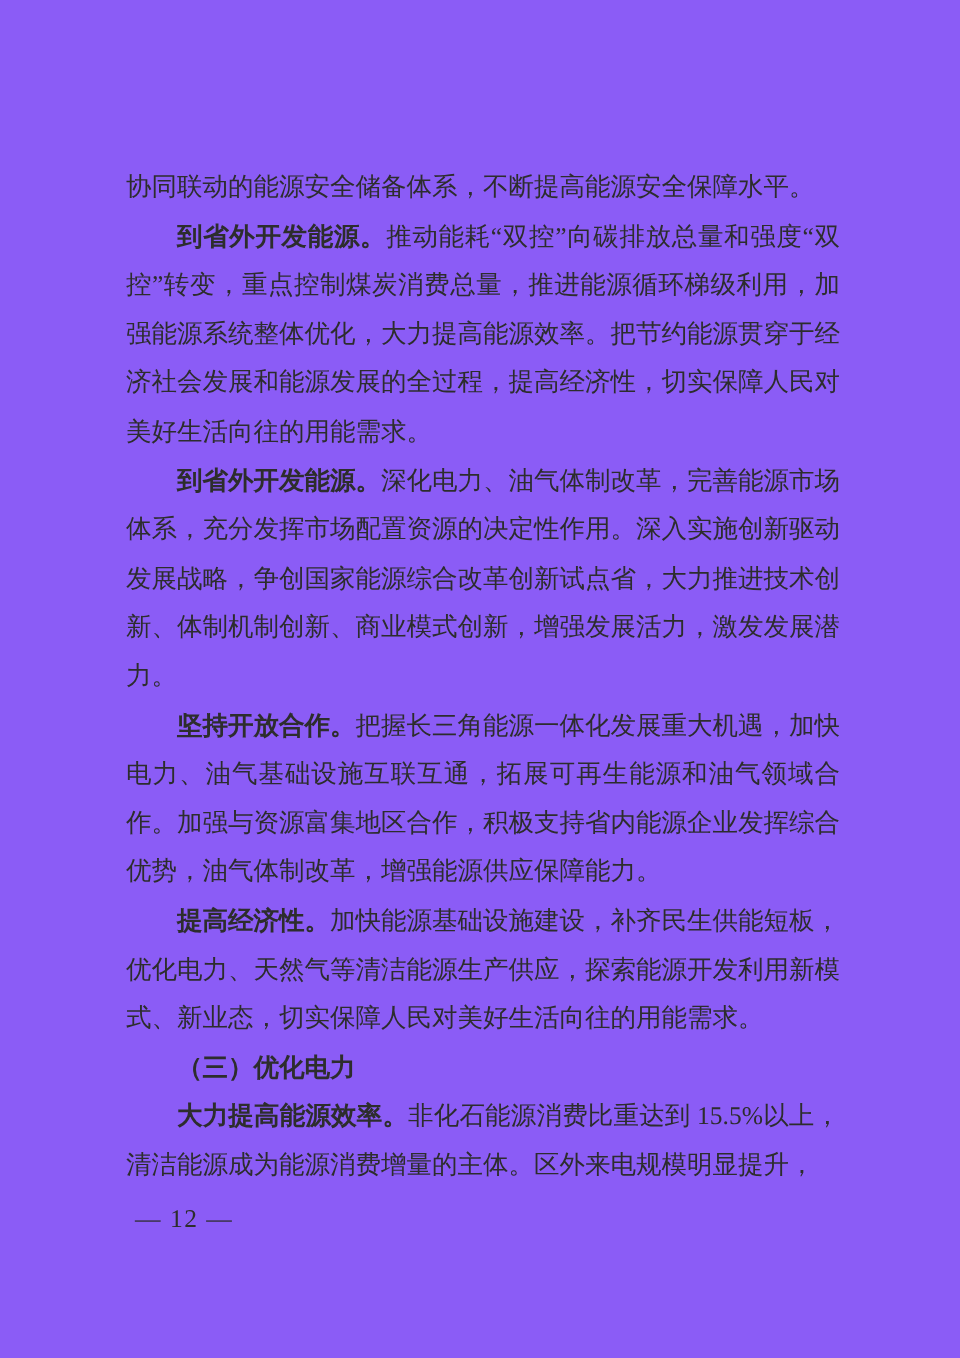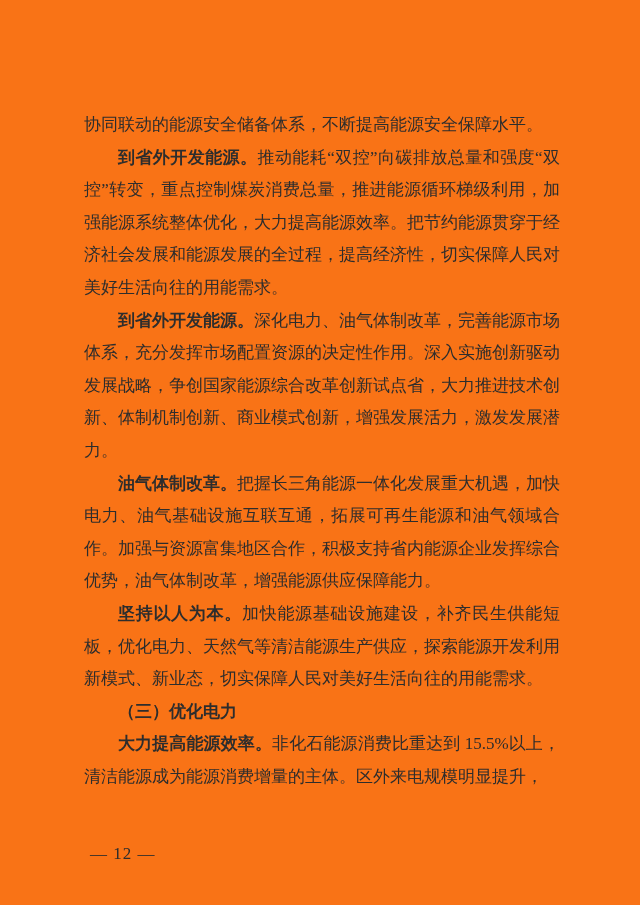--- a/index.html
+++ b/index.html
@@ -9,21 +9,21 @@
   }
   body {
     width: 640px;
     height: 905px;
     font-family: "Liberation Serif", "DejaVu Serif", serif;
   }
   .page {
     position: relative;
     width: 640px;
     height: 905px;
-    background: #f97316;
+    background: #8b5cf6;
     overflow: hidden;
   }
   .text-block {
     position: absolute;
     left: 84px;
     top: 109px;
     width: 476px;
     font-size: 17px;
     line-height: 32.6px;
     color: #2d2d2d;
@@ -37,34 +37,34 @@
   }
   .para.no-indent {
     text-indent: 0;
   }
   .lead {
     font-weight: bold;
   }
   .footer {
     position: absolute;
     left: 90px;
-    top: 842px;
+    top: 801px;
     font-size: 17px;
     line-height: 24px;
     color: #2d2d2d;
     letter-spacing: 1px;
   }
 </style>
 </head>
 <body>
 
 <div class="page">
   <div class="text-block">
     <p class="para no-indent"><span class="lead"></span><span>协同联动的能源安全储备体系，不断提高能源安全保障水平。</span></p>
     <p class="para"><span class="lead">到省外开发能源。</span><span>推动能耗“双控”向碳排放总量和强度“双控”转变，重点控制煤炭消费总量，推进能源循环梯级利用，加强能源系统整体优化，大力提高能源效率。把节约能源贯穿于经济社会发展和能源发展的全过程，提高经济性，切实保障人民对美好生活向往的用能需求。</span></p>
     <p class="para"><span class="lead">到省外开发能源。</span><span>深化电力、油气体制改革，完善能源市场体系，充分发挥市场配置资源的决定性作用。深入实施创新驱动发展战略，争创国家能源综合改革创新试点省，大力推进技术创新、体制机制创新、商业模式创新，增强发展活力，激发发展潜力。</span></p>
-    <p class="para"><span class="lead">油气体制改革。</span><span>把握长三角能源一体化发展重大机遇，加快电力、油气基础设施互联互通，拓展可再生能源和油气领域合作。加强与资源富集地区合作，积极支持省内能源企业发挥综合优势，油气体制改革，增强能源供应保障能力。</span></p>
-    <p class="para"><span class="lead">坚持以人为本。</span><span>加快能源基础设施建设，补齐民生供能短板，优化电力、天然气等清洁能源生产供应，探索能源开发利用新模式、新业态，切实保障人民对美好生活向往的用能需求。</span></p>
+    <p class="para"><span class="lead">坚持开放合作。</span><span>把握长三角能源一体化发展重大机遇，加快电力、油气基础设施互联互通，拓展可再生能源和油气领域合作。加强与资源富集地区合作，积极支持省内能源企业发挥综合优势，油气体制改革，增强能源供应保障能力。</span></p>
+    <p class="para"><span class="lead">提高经济性。</span><span>加快能源基础设施建设，补齐民生供能短板，优化电力、天然气等清洁能源生产供应，探索能源开发利用新模式、新业态，切实保障人民对美好生活向往的用能需求。</span></p>
     <p class="para"><span class="lead">（三）优化电力</span><span></span></p>
     <p class="para"><span class="lead">大力提高能源效率。</span><span>非化石能源消费比重达到 15.5%以上，清洁能源成为能源消费增量的主体。区外来电规模明显提升，</span></p>
   </div>
   <div class="footer">— 12 —</div>
 </div>
 
 </body></html>

